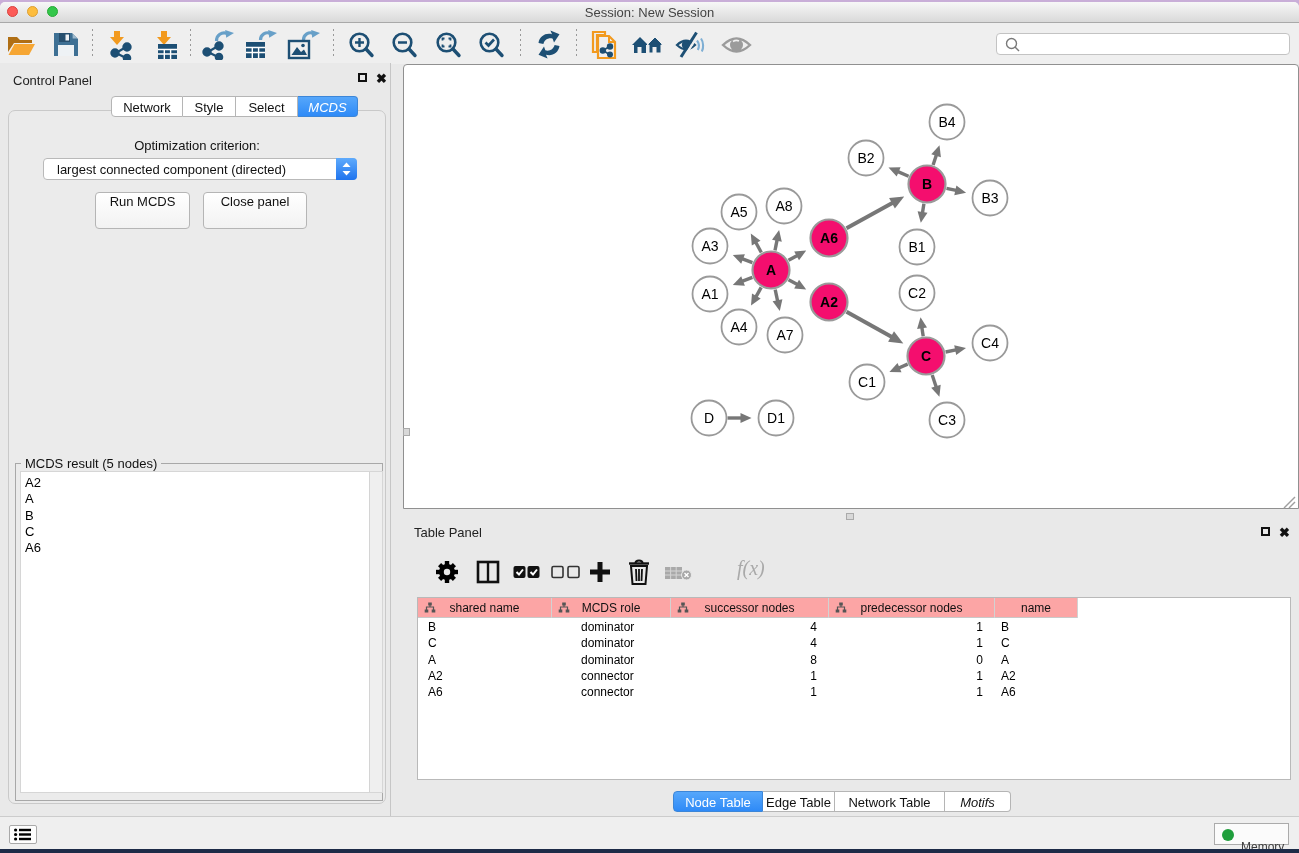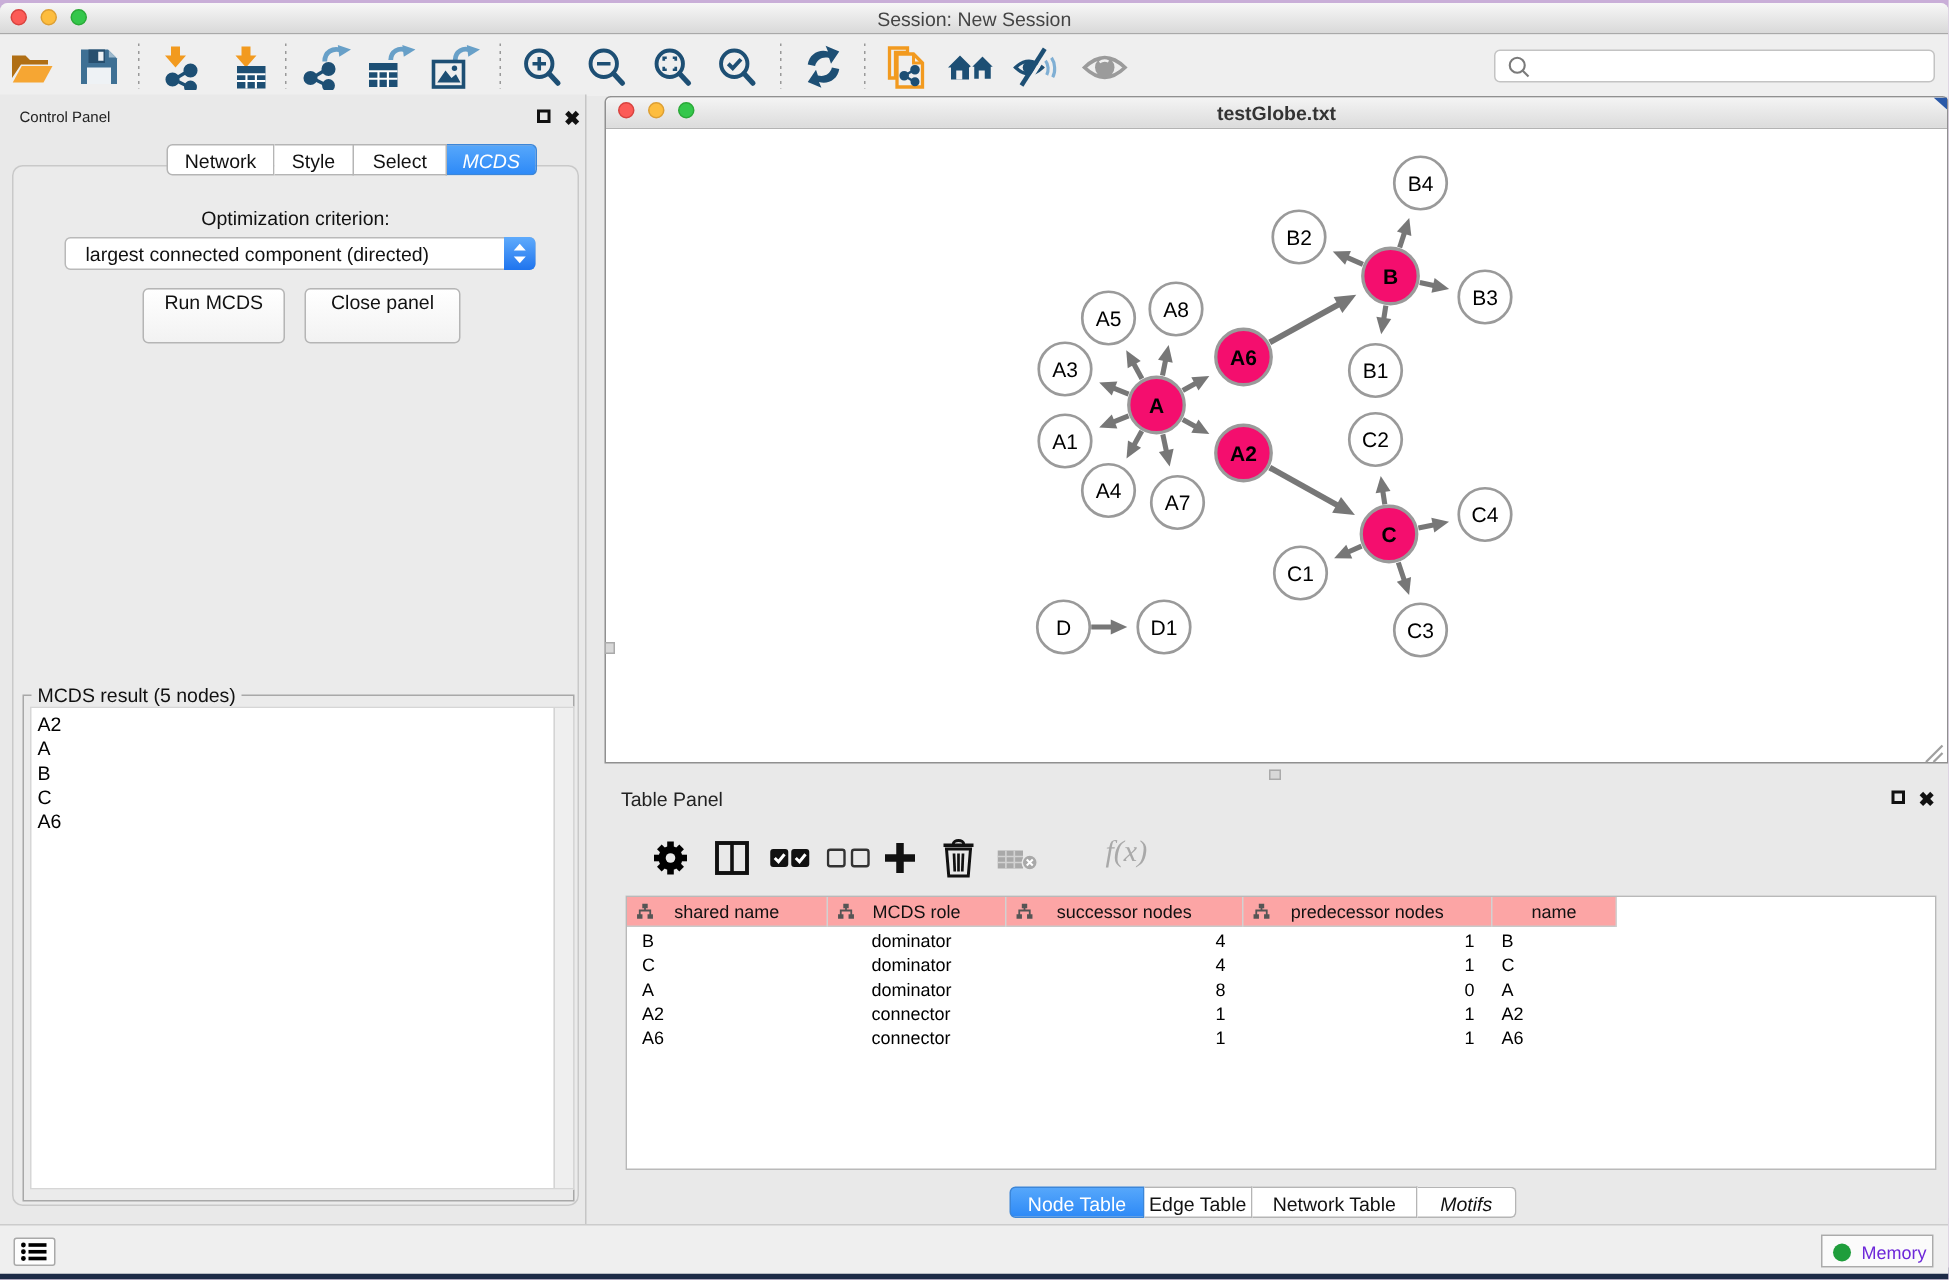--- a/index.html
+++ b/index.html
@@ -14,21 +14,21 @@
 .tl { position:absolute; border-radius:50%; }
 
 #toolbar { position:absolute; left:0; top:21px; width:1299px; height:41px; background:#efefef; }
 .tbi { position:absolute; top:7px; }
 .tsep { position:absolute; top:6px; width:1px; height:30px;
   background-image:repeating-linear-gradient(#999 0 2px, transparent 2px 5px); }
 #searchbox { position:absolute; left:996px; top:10px; width:294px; height:22px; background:#fff;
   border:1px solid #c3c3c3; border-radius:4px; }
 
 #cpanel { position:absolute; left:0; top:61px; width:391px; height:753px; background:#e9e9e9; border-right:1px solid #c6c6c6; }
-#cpanel .phead { position:absolute; left:13px; top:10px; font-size:10px; color:#222; }
+#cpanel .phead { position:absolute; left:13px; top:10px; font-size:13px; color:#222; }
 .wfloat { position:absolute; width:9px; height:9px; border:2px solid #111; }
 .wclose { position:absolute; font-size:13px; font-weight:bold; color:#111; line-height:1; }
 .seg { position:absolute; display:flex; z-index:3; }
 .seg div { height:21px; line-height:21px; font-size:13px; text-align:center; background:#fff;
   border-top:1px solid #b5b5b5; border-bottom:1px solid #b5b5b5; border-right:1px solid #b5b5b5; color:#111; }
 .seg div:first-child { border-left:1px solid #b5b5b5; border-radius:4px 0 0 4px; }
 .seg div:last-child { border-radius:0 4px 4px 0;font-style:italic; }
 .seg div.sel { background:linear-gradient(#56a7fb,#2e8af7); color:#fff; border-color:#3c86d8; }
 #cpcontent { position:absolute; left:8px; top:47px; width:378px; height:694px; border:1px solid #c9c9c9; border-radius:7px; background:#ebebeb; }
 #optlabel { position:absolute; left:0; width:100%; top:27px; text-align:center; font-size:13px; color:#111; }
@@ -56,21 +56,21 @@
 #ttable { position:absolute; left:13px; top:77px; width:874px; height:183px; background:#fff; border:1px solid #b9b9b9; }
 #thead { position:absolute; left:0; top:0; width:660px; height:20px; background:#fca5a5; border-bottom:1px solid #c9c9c9; }
 #thead .hc { position:absolute; top:0; height:20px; border-right:1px solid #d2d2d2; font-size:12px; color:#111; text-align:center; line-height:20px; }
 .trow { position:absolute; left:0; width:100%; height:16.3px; font-size:12px; color:#000; }
 .trow span { position:absolute; top:1px; }
 
 #statusbar { position:absolute; left:0; top:814px; width:1299px; height:34px; background:#efefef; border-top:1px solid #cccccc; }
 #listbtn { position:absolute; left:9px; top:8px; width:28px; height:19px; background:#fdfdfd; border:1px solid #a9a9a9; border-radius:2px; }
 #membtn { position:absolute; left:1214px; top:6px; width:75px; height:22px; background:#fbfbfb; border:1px solid #ababab; }
 #membtn .dot { position:absolute; left:7px; top:5px; width:12px; height:12px; border-radius:50%; background:#1f9e3c; }
-#membtn .mtxt { position:absolute; left:26px; top:4px; font-size:12px; color:#6d28d9; }
+#membtn .mtxt { position:absolute; left:26px; top:16px; font-size:12px; color:#404040; }
 </style>
 </head>
 <body>
 <div id="deskbottom"></div>
 <div id="app">
 <div id="titlebar">
   <div class="tl" style="left:7px;top:4px;width:11px;height:11px;background:#fc5b57;border:1px solid #d8433f;"></div>
   <div class="tl" style="left:27px;top:4px;width:11px;height:11px;background:#fdbd3e;border:1px solid #dd9f33;"></div>
   <div class="tl" style="left:47px;top:4px;width:11px;height:11px;background:#34c74b;border:1px solid #2aa938;"></div>
   <div class="title">Session: New Session</div>
@@ -251,29 +251,20 @@
         <div class="itm" style="margin-top:3px;">A2</div>
         <div class="itm">A</div>
         <div class="itm">B</div>
         <div class="itm">C</div>
         <div class="itm">A6</div>
       </div>
     </div>
   </div>
 </div>
 <div id="netwin">
-  <div id="nettitle">
-    <div class="tl" style="left:8px;top:3px;width:11px;height:11px;background:#fc5b57;border:1px solid #d8433f;"></div>
-    <div class="tl" style="left:28px;top:3px;width:11px;height:11px;background:#fdbd3e;border:1px solid #dd9f33;"></div>
-    <div class="tl" style="left:48px;top:3px;width:11px;height:11px;background:#34c74b;border:1px solid #2aa938;"></div>
-    <div class="title">testGlobe.txt</div>
-    <svg width="9" height="8" viewBox="0 0 9 8" style="position:absolute;right:0;top:0;">
-          <path d="M0 0 L9 0 L9 8 Z" fill="#2a59a8"></path>
-        </svg>
-  </div>
   <svg id="graph" width="894" height="422" viewBox="0 0 894 422" style="position:absolute;left:0;top:22px;" font-family="Liberation Sans, sans-serif">
 <line x1="357.3" y1="165.5" x2="351.2" y2="154.3" stroke="#777777" stroke-width="3.4"></line>
 <polygon points="346.8,146.5 356.5,153.7 347.8,158.5" fill="#777777"></polygon>
 <line x1="371.0" y1="163.4" x2="373.3" y2="151.8" stroke="#777777" stroke-width="3.4"></line>
 <polygon points="375.1,143.0 377.8,154.8 368.0,152.8" fill="#777777"></polygon>
 <line x1="348.4" y1="175.7" x2="337.2" y2="171.3" stroke="#777777" stroke-width="3.4"></line>
 <polygon points="328.8,168.0 340.9,167.3 337.2,176.7" fill="#777777"></polygon>
 <line x1="348.4" y1="190.3" x2="337.2" y2="194.7" stroke="#777777" stroke-width="3.4"></line>
 <polygon points="328.8,198.0 337.2,189.3 340.9,198.7" fill="#777777"></polygon>
 <line x1="357.2" y1="200.4" x2="351.4" y2="210.8" stroke="#777777" stroke-width="3.4"></line>

